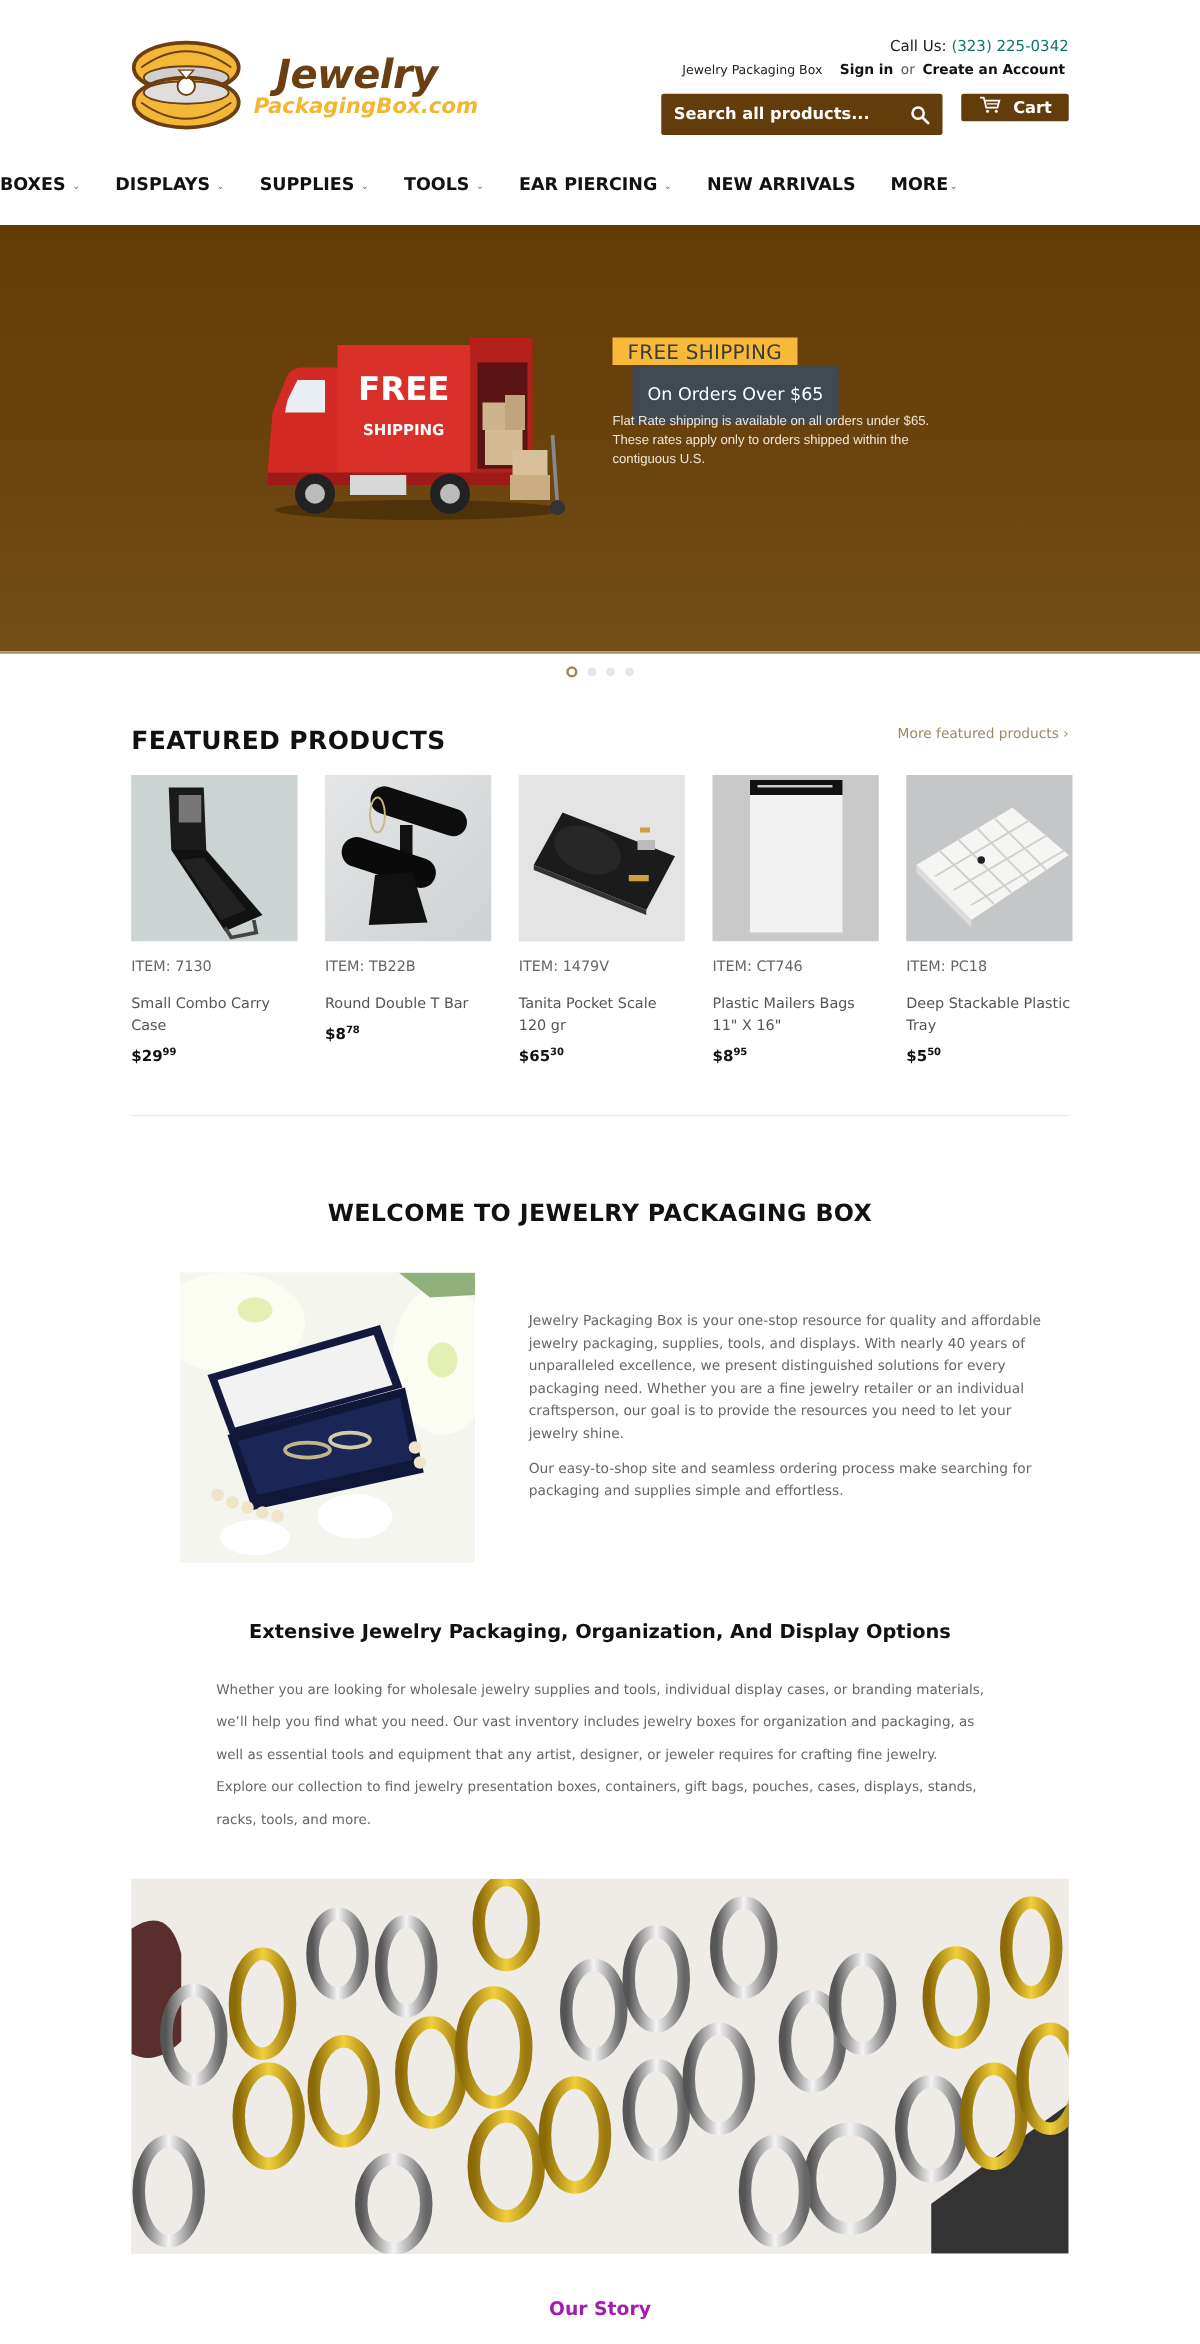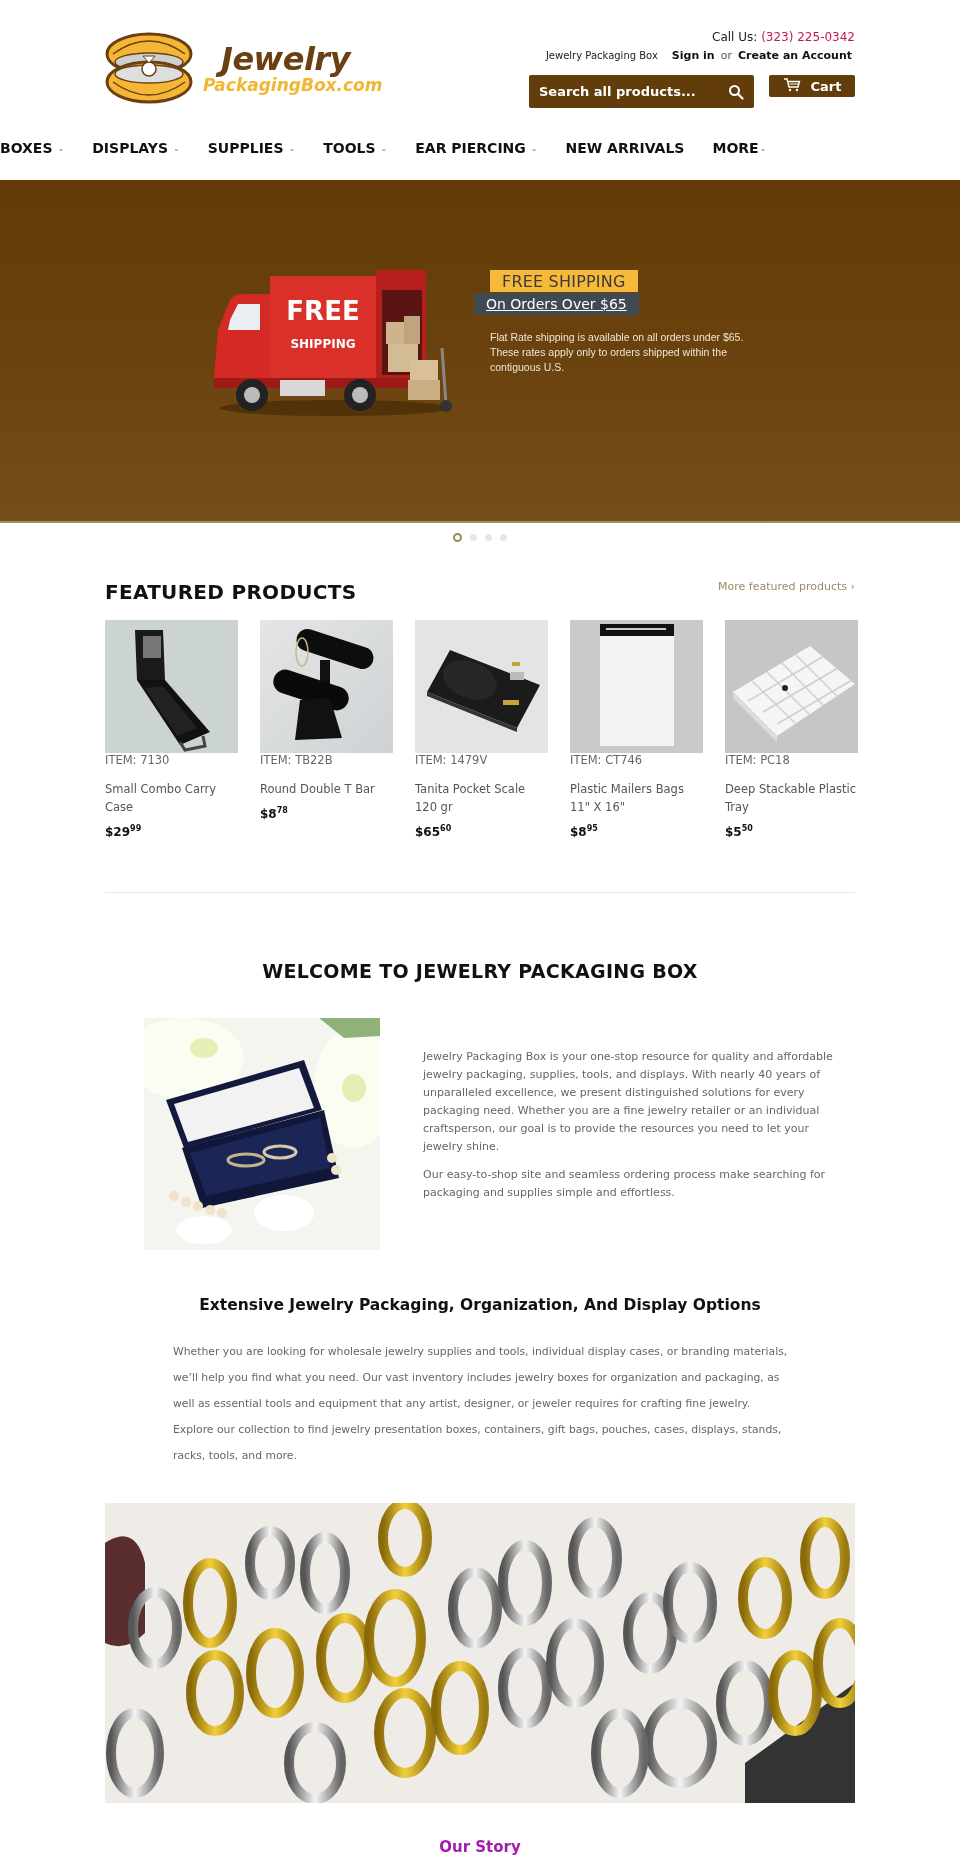--- a/index.html
+++ b/index.html
@@ -8,57 +8,57 @@
 
   
   .header { height: 140px; position: relative; }
   .logo { position: absolute; left: 105px; top: 28px; width: 265px; height: 80px; display: flex; align-items: center; }
   .logo-shell { width: 88px; height: 72px; position: relative; }
   .logo-text { margin-left: 10px; line-height: 1; }
   .logo-line1 { font-family: "DejaVu Sans", sans-serif; font-weight: bold; font-style: italic; font-size: 32px; color: #6b3f12; letter-spacing: -0.5px; padding-left: 18px; }
   .logo-line2 { font-family: "DejaVu Sans", sans-serif; font-weight: bold; font-style: italic; font-size: 17px; color: #f1b632; margin-top: 2px; }
 
   .callus { position: absolute; right: 105px; top: 30px; font-size: 12px; color: #222; }
-  .callus .phone { color: #be185d; }
+  .callus .phone { color: #0f766e; }
   .account-links { position: absolute; right: 108px; top: 49px; font-size: 11px; color: #222; display: flex; gap: 6px; align-items: baseline; }
   .account-links .store { font-size: 10px; margin-right: 8px; }
   .account-links a { font-weight: bold; color: #111; text-decoration: none; }
   .account-links .or { color: #555; }
 
   .search { position: absolute; left: 529px; top: 75px; width: 225px; height: 33px; background: #633c0b; border-radius: 2px; display: flex; align-items: center; padding: 0 10px; }
   .search-input { flex: 1; background: transparent; border: none; color: #fca5a5; font-weight: bold; font-size: 13px; font-family: "DejaVu Sans", sans-serif; outline: none; }
   .search-input::placeholder { color: #fff; }
   .search-icon { width: 16px; height: 16px; position: relative; }
   .cart { position: absolute; left: 769px; top: 75px; width: 86px; height: 22px; background: #633c0b; border-radius: 2px; display: flex; align-items: center; justify-content: center; color: #fff; font-weight: bold; font-size: 13px; gap: 10px; }
 
   
   .nav { height: 40px; display: flex; align-items: flex-start; gap: 0; }
   .nav-item { font-weight: bold; font-size: 14px; color: #111; display: flex; align-items: center; margin-right: 28px; white-space: nowrap; }
   .nav-item .chev { font-size: 8px; color: #777; margin-left: 5px; font-weight: normal; }
 
   
   .hero { position: absolute; left: 0; top: 180px; width: 960px; height: 343px; background: linear-gradient(180deg, #633b07 0%, #6a420d 50%, #744e19 100%); border-bottom: 2px solid #a48d5f; }
   .truck { position: absolute; left: 210px; top: 80px; width: 250px; height: 160px; }
   .fs-badge { position: absolute; left: 490px; top: 90px; background: #f6b93a; color: #3b3b3b; font-size: 16px; padding: 2px 12px 1px 12px; letter-spacing: 0.2px; }
-  .fs-sub { position: absolute; left: 474px; top: 113px; background: #3f4a52; color: #fff; font-size: 14px; padding: 3px 12px; text-decoration: underline; }
+  .fs-sub { position: absolute; left: 506px; top: 113px; background: #3f4a52; color: #fff; font-size: 14px; padding: 15px 12px; }
   .fs-desc { position: absolute; left: 490px; top: 150px; width: 270px; color: #efe6d6; font-family: "Liberation Sans", sans-serif; font-size: 10.5px; line-height: 15px; }
 
   .dots { position: absolute; top: 533px; left: 0; width: 960px; display: flex; justify-content: center; gap: 8px; }
   .dot { width: 7px; height: 7px; border-radius: 50%; background: #e6e6e6; margin-top: 1px; }
   .dot.active { width: 9px; height: 9px; background: #fff; border: 2px solid #9c865a; margin-top: 0; }
 
   
   .featured { position: absolute; top: 580px; left: 105px; width: 750px; }
   .feat-head { display: flex; justify-content: space-between; align-items: flex-start; }
   .feat-title { font-size: 20px; font-weight: bold; color: #111; letter-spacing: 0.3px; }
   .feat-more { font-size: 11px; color: #9c8a65; }
   .products { display: flex; gap: 22px; margin-top: 16px; }
   .product { width: 133px; }
   .pimg { width: 133px; height: 133px; position: relative; overflow: hidden; }
-  .psku { font-size: 11.5px; color: #666; }
+  .psku { font-size: 11.5px; color: #666; margin-top: 13px; }
   .pname { font-size: 11.5px; color: #555; margin-top: 13px; line-height: 18px; min-height: 18px; }
   .pprice { font-size: 12px; font-weight: bold; color: #111; margin-top: 8px; }
   .pprice sup { font-size: 8px; vertical-align: 5px; }
 
   .hr { position: absolute; top: 892px; left: 105px; width: 750px; height: 1px; background: #eaeaea; }
 
   
   .welcome-title { position: absolute; top: 960px; left: 0; width: 960px; text-align: center; font-weight: bold; font-size: 19px; color: #111; letter-spacing: 0.3px; }
   .welcome-img { position: absolute; left: 144px; top: 1018px; width: 236px; height: 232px; overflow: hidden; background: #f2f2ec; }
   .welcome-text { position: absolute; left: 423px; top: 1048px; width: 415px; font-size: 11px; color: #666; line-height: 18px; }
@@ -245,21 +245,21 @@
           <polygon points="12,72 35,30 125,65 102,108" fill="#1b1b1b"></polygon>
           <polygon points="12,72 102,108 102,112 12,76" fill="#333"></polygon>
           <ellipse cx="55" cy="60" rx="28" ry="18" transform="rotate(22 55 60)" fill="#272727"></ellipse>
           <rect x="95" y="52" width="14" height="8" fill="#bbb"></rect>
           <rect x="88" y="80" width="16" height="5" fill="#c9a23e"></rect>
           <rect x="97" y="42" width="8" height="4" fill="#c9a23e"></rect>
         </svg>
       </div>
       <div class="psku">ITEM: 1479V</div>
       <div class="pname">Tanita Pocket Scale 120 gr</div>
-      <div class="pprice"><span>$</span><span>65</span><sup>60</sup></div>
+      <div class="pprice"><span>$</span><span>65</span><sup>30</sup></div>
     </div>
 
     <div class="product">
       <div class="pimg" style="background:#c9c9c9;">
         <svg width="133" height="133" viewBox="0 0 133 133">
           <rect x="30" y="4" width="74" height="122" fill="#f2f2f2"></rect>
           <rect x="30" y="4" width="74" height="12" fill="#111"></rect>
           <rect x="36" y="8" width="60" height="2" fill="#ccc"></rect>
         </svg>
       </div>

